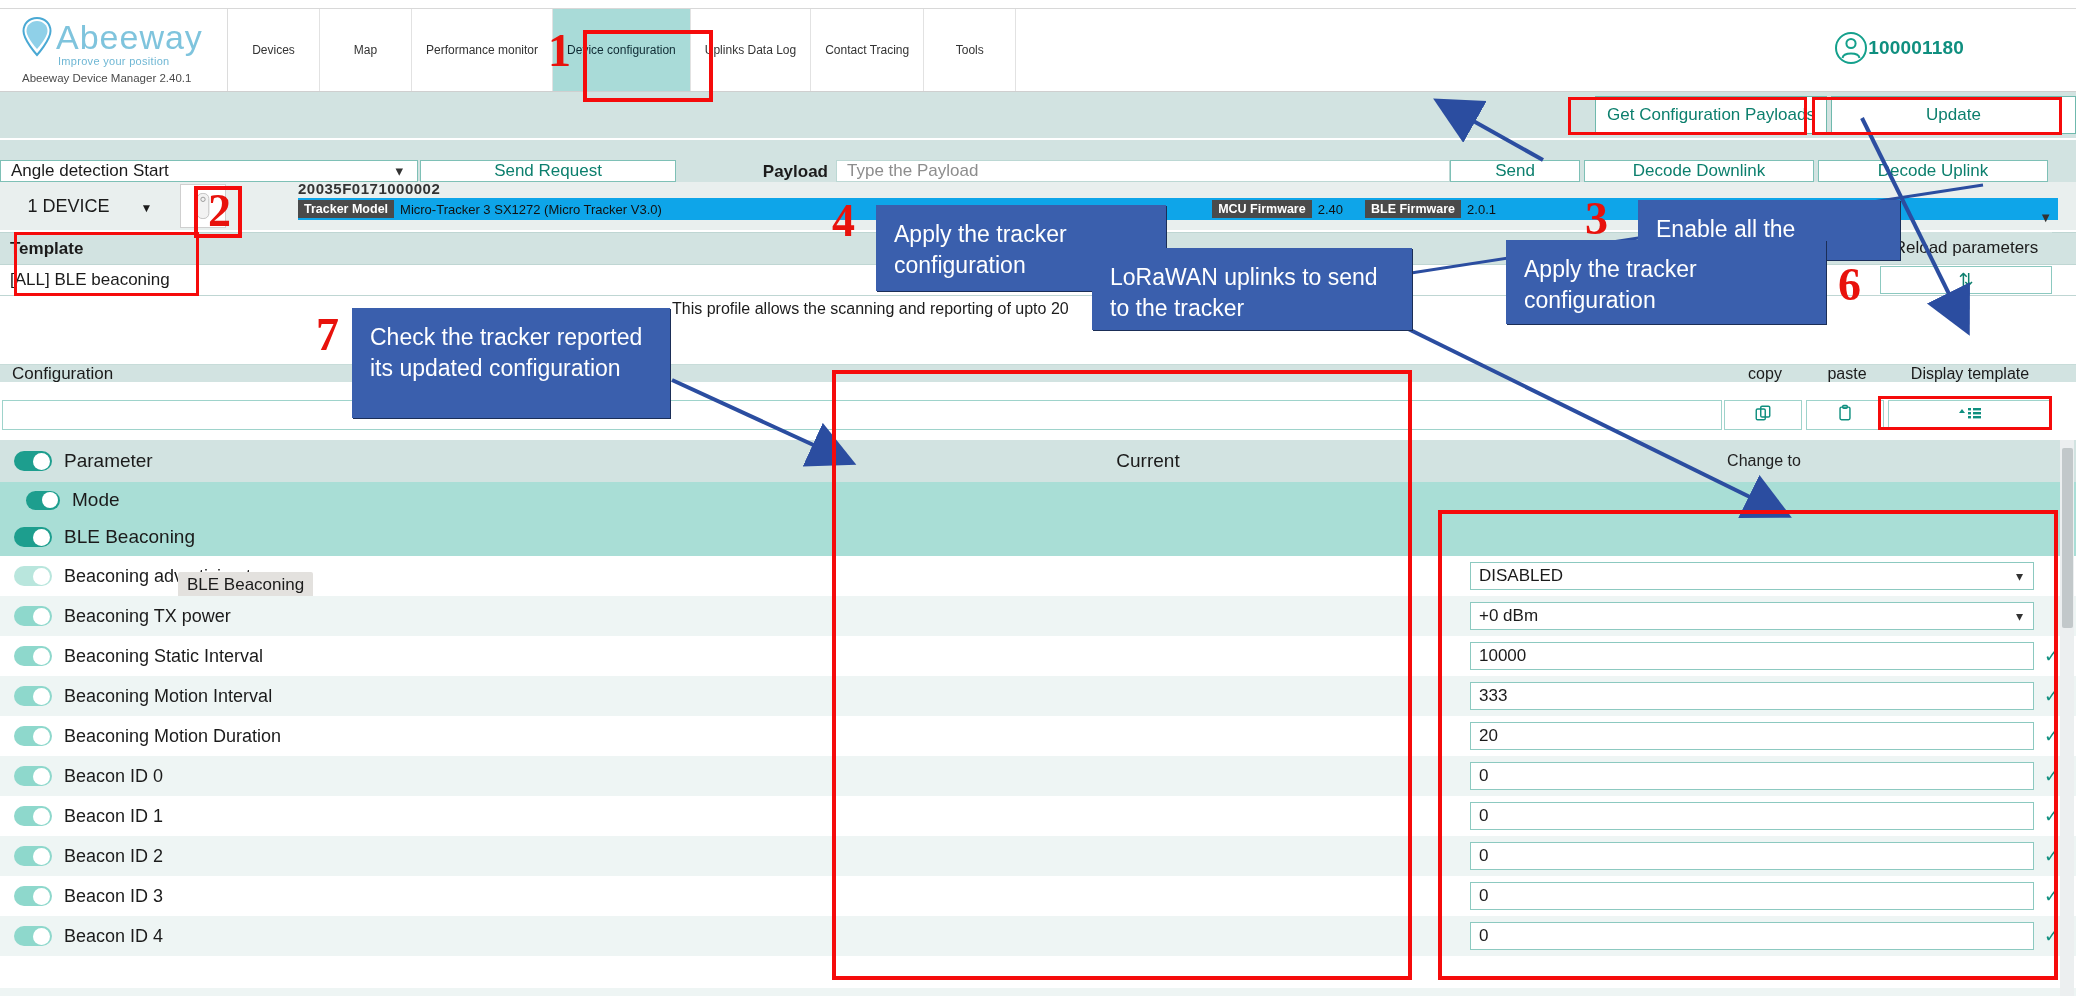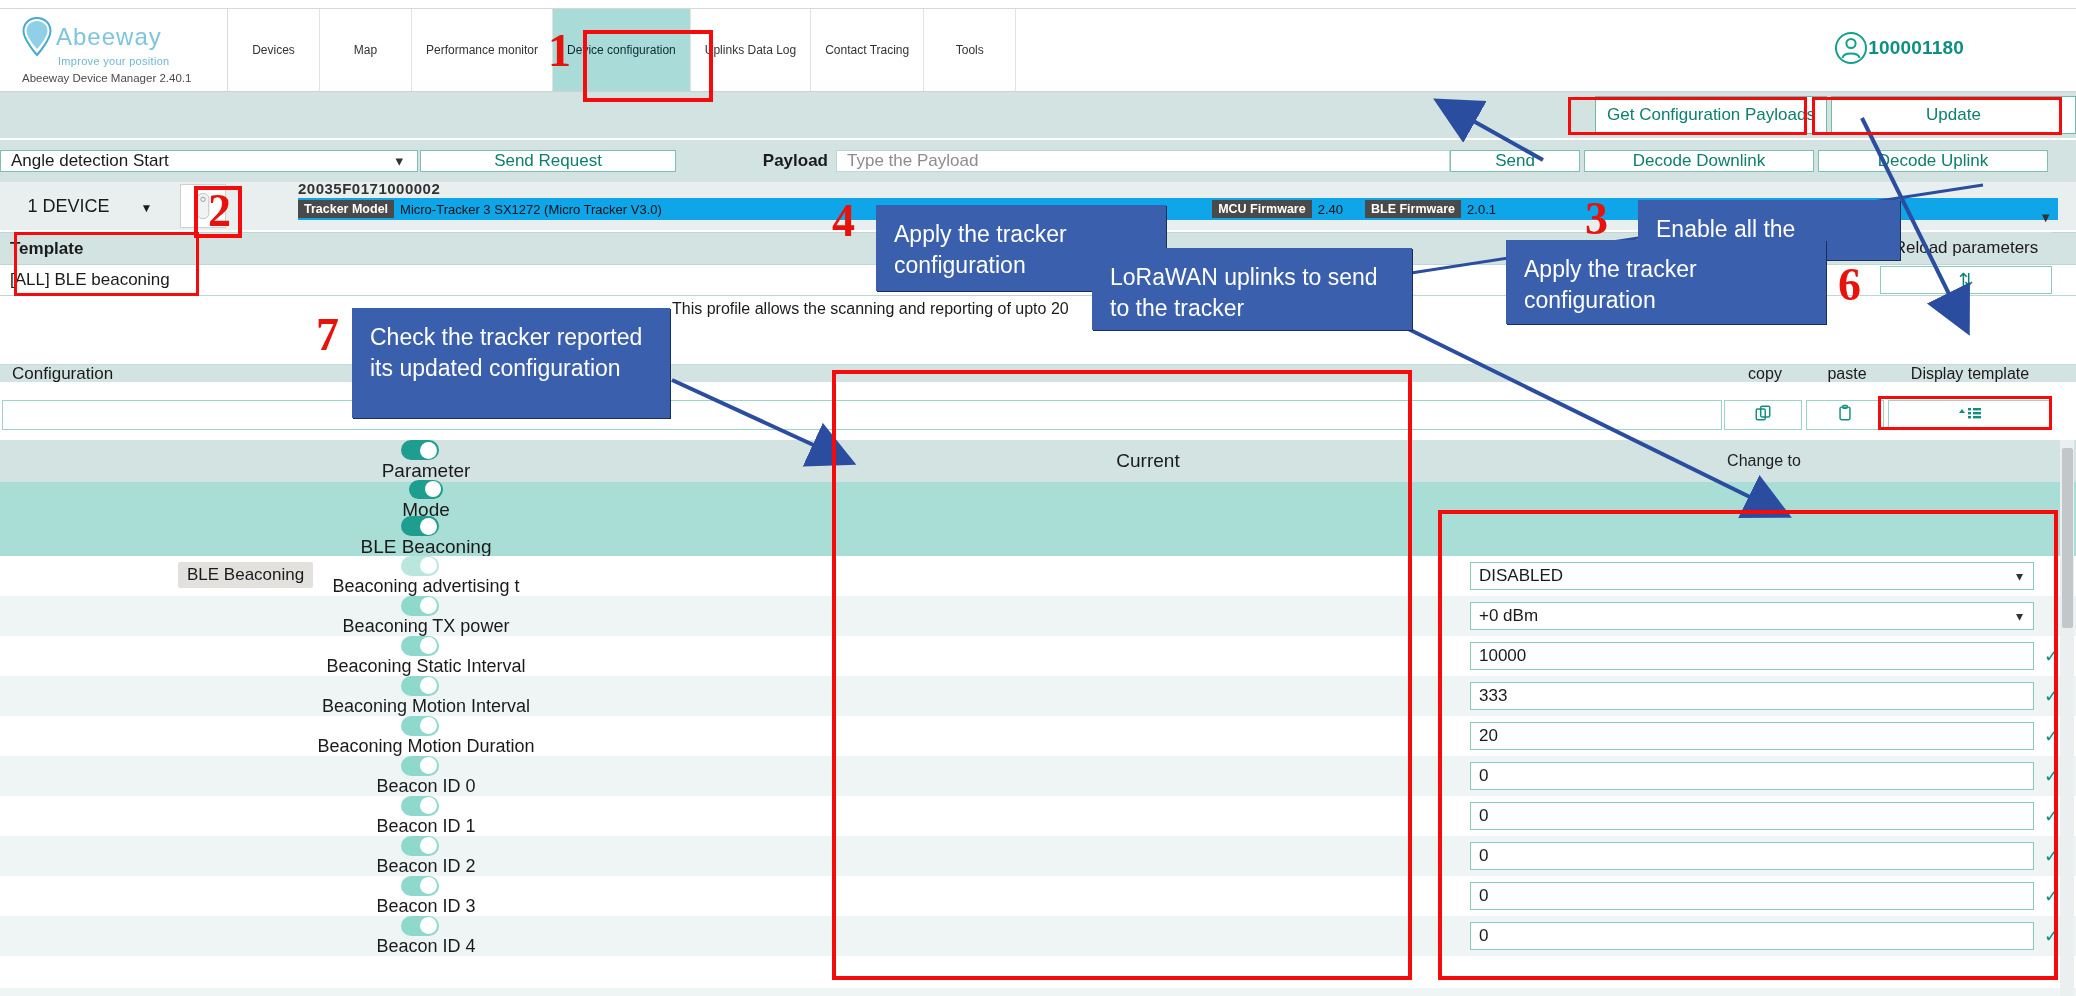--- a/index.html
+++ b/index.html
@@ -18,21 +18,21 @@
   .topbar{
     position:absolute; left:0; top:8px; width:2076px; height:84px;
     border-top:1px solid #d8d8d8; border-bottom:1px solid #cfcfcf;
     background:#fff; display:flex; align-items:stretch;
   }
   .brand{ width:228px; position:relative; display:flex; flex-direction:column;
           justify-content:center; padding-left:22px; border-right:1px solid #dcdcdc;}
   .brand-row{ display:flex; align-items:center; gap:4px;}
   .pin{ width:30px; height:40px; position:relative;}
   .pin svg{ display:block; }
-  .brandname{ font-size:24px; color:#7fc4dd; letter-spacing:1px; font-weight:400; line-height:1;}
+  .brandname{ font-size:34px; color:#7fc4dd; letter-spacing:1px; font-weight:400; line-height:1;}
   .brand-sub{ font-size:11px; color:#6fb7d4; padding-left:36px; margin-top:-2px; letter-spacing:.3px;}
   .brand-ver{ font-size:11.5px; color:#4b4b4b; margin-top:5px; white-space:nowrap;}
 
   .navtab{
     min-width:92px; padding:0 14px; display:flex; align-items:center; justify-content:center;
     text-align:center; font-size:12px; color:#333; border-right:1px solid #e2e2e2;
     line-height:1.25; cursor:pointer; background:#fff;
   }
   .navtab.wide{ min-width:108px;}
   .navtab.active{ background:#a9dbd8; color:#0f2a33;}
@@ -53,21 +53,21 @@
     height:38px; display:flex; align-items:center; justify-content:center;
     background:#fff; border:1px solid #6fb9ad; color:#0c7f6d; font-size:17px;
     cursor:pointer;
   }
   #get-config-payloads{ width:232px; margin-right:4px;}
   #update-btn{ width:245px; }
 
   
   .reqrow{
     position:absolute; left:0; top:140px; width:2076px; height:42px;
-    background:#d2e3e1; display:flex; align-items:center;
+    background:#d2e3e1; display:flex; align-items:flex-end;
   }
   .sel-wrap{ width:418px; background:#fff; border:1px solid #7ec0b6; position:relative; display:flex; align-items:center;}
   .sel-wrap .txt{ padding-left:10px; font-size:17px; color:#1b1b1b;}
   .sel-wrap .caret{ position:absolute; right:14px; top:50%; transform:translateY(-50%); font-size:15px; color:#333;}
   .btn-flat{
     background:#fff; border:1px solid #7ec0b6; display:flex; align-items:center; justify-content:center;
     color:#0c7f6d; font-size:17px; cursor:pointer;
   }
   #send-request-btn{ width:256px; margin-left:2px;}
   .payload-label{ width:160px; display:flex; align-items:center; justify-content:flex-end;
@@ -140,21 +140,21 @@
            display:flex; align-items:center; justify-content:center; gap:6px; margin-right:24px; cursor:pointer;}
 
   
   .tbl{ position:absolute; left:0; top:440px; width:2076px; }
   .trow{ display:flex; align-items:center; height:40px; position:relative;}
   .trow.hdr{ background:#d2e3e1; height:42px;}
   .trow.group{ background:#a9ded6; height:36px;}
   .trow.group2{ background:#a9ded6; height:38px;}
   .trow.alt{ background:#eef5f4;}
   .trow.plain{ background:#ffffff;}
-  .c-param{ width:838px; display:flex; align-items:center; padding-left:14px; position:relative;flex-direction:column;}
+  .c-param{ width:838px; display:flex; align-items:center; padding-left:14px; position:relative;}
   .c-cur{ width:620px; text-align:center; font-size:19px; color:#1b1b1b;}
   .c-chg{ flex:1 1 auto; display:flex; align-items:center; padding-left:12px; padding-right:18px;}
 
   .tgl{ width:38px; height:20px; border-radius:11px; position:relative; flex:0 0 auto; margin-right:12px;}
   .tgl .knob{ position:absolute; top:1.5px; right:2px; width:17px; height:17px; border-radius:50%; background:#fff;}
   .tgl.on{ background:#1d9e8e;}
   .tgl.light{ background:#8ed8cc;}
   .tgl.faint{ background:#b9e6dd;}
   .tgl.sm{ width:34px; height:19px;}
   .tgl.sm .knob{ width:16px; height:16px;}

